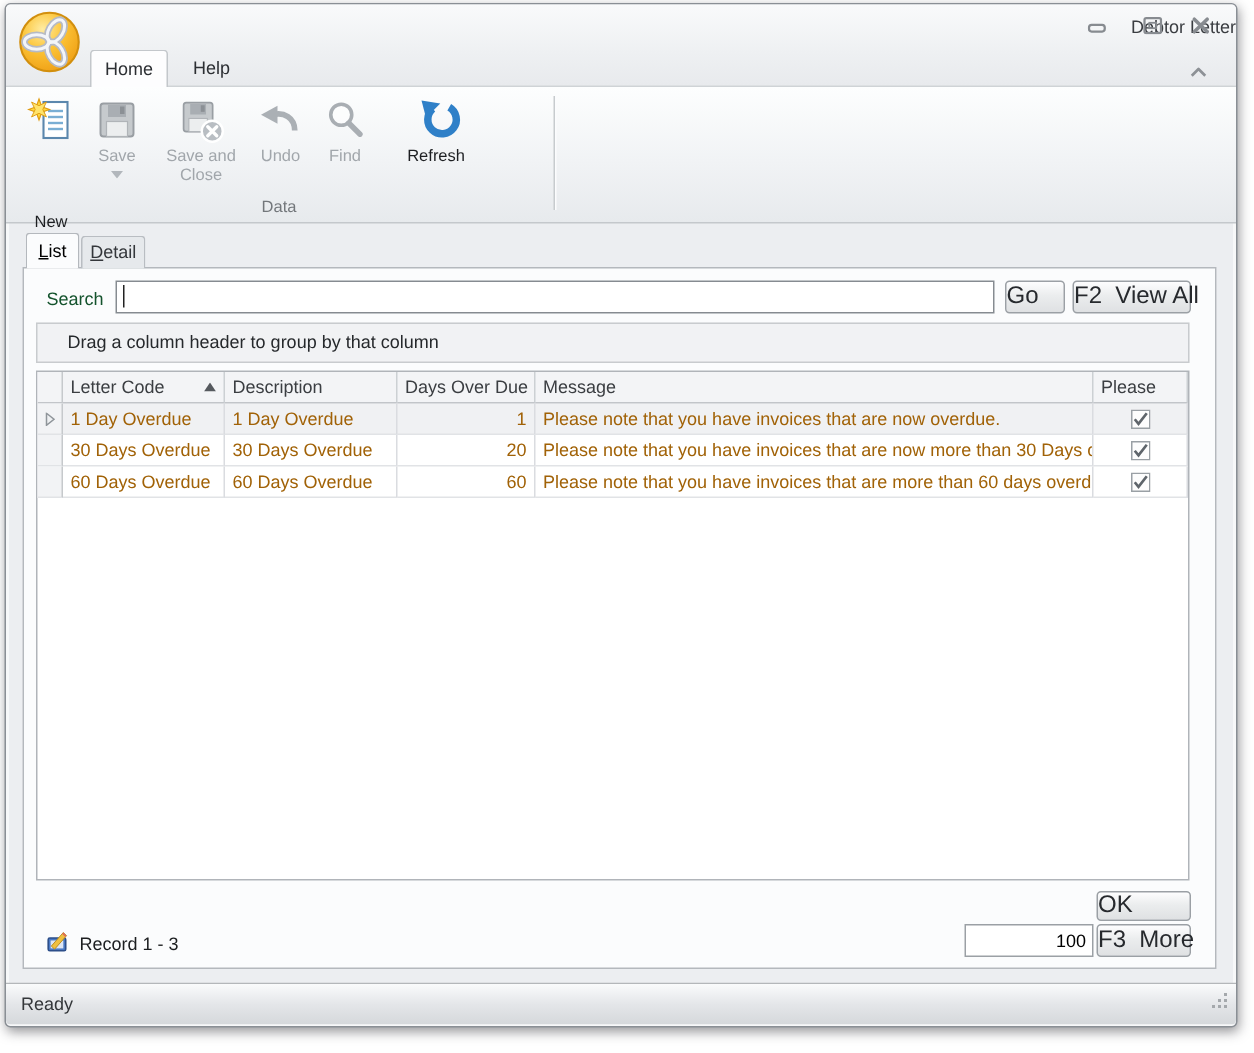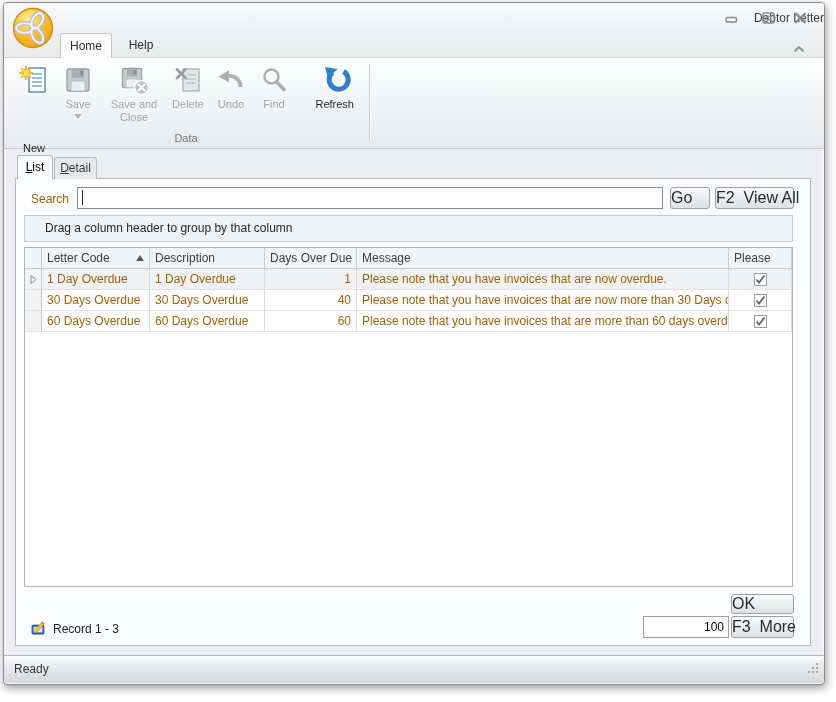--- a/index.html
+++ b/index.html
@@ -52,21 +52,21 @@
   .ptab { position:absolute; font-size:12px; text-align:center; z-index:2; }
   .ptab.active { left:13px; top:152px; width:36px; height:24px; line-height:23px;
     background:#fbfcfd; border:1px solid #b4b8bd; border-bottom:none; border-radius:3px 3px 0 0; }
   .ptab.inactive { left:50px; top:154px; width:43px; height:22px; line-height:21px;
     background:#e6e9ec; border:1px solid #b9bdc2; border-bottom:none; border-radius:3px 3px 0 0; color:#34373b; }
   .ptab u { text-decoration:underline; }
 
   .panel { position:absolute; left:11px; top:175px; width:796px; height:468px;
     background:#fbfcfd; border:1px solid #b4b8bd; }
 
-  .search-label { position:absolute; left:15px; top:13px; font-size:12px; color:#a16207; }
+  .search-label { position:absolute; left:15px; top:13px; font-size:12px; color:#14532d; }
   .search-input { position:absolute; left:61px; top:8px; width:586px; height:22px;
     border:1px solid #868b91; background:#fff; font-family:"Liberation Sans",sans-serif;
     font-size:12px; padding-left:4px; outline:none; }
   .caret { position:absolute; left:66px; top:11px; width:1px; height:15px; background:#222; }
 
   .btn { position:absolute; font-size:16px; color:#26292d; 
     background:linear-gradient(#fdfdfe, #ebedee 45%, #dfe1e3);
     border:1px solid #9ba0a5; border-radius:3px; white-space:pre; cursor:default; }
   .btn-go { left:654px; top:8px; width:40px; height:22px; line-height:20px; }
   .btn-viewall { left:699px; top:8px; width:79px; height:22px; line-height:20px; }
@@ -215,32 +215,20 @@
                 <rect x="10" y="6" width="12" height="8" fill="#a9aeb3"></rect>
                 <rect x="18" y="7" width="3" height="5" fill="#8b9095"></rect>
                 <rect x="9" y="17" width="14" height="10" fill="#eceeef" stroke="#b0b4b8" stroke-width="0.8"></rect>
               </g>
               <circle cx="23.5" cy="23.5" r="7" fill="#b9bec3" stroke="#fff" stroke-width="1.6"></circle>
               <path d="M20.5 20.5 L26.5 26.5 M26.5 20.5 L20.5 26.5" stroke="#fff" stroke-width="2.2" stroke-linecap="round"></path>
             </svg>
             <span>Save and Close</span>
           </div>
 
-          <div class="rbtn w-delete disabled">
-            <svg class="ric" viewBox="0 0 32 32">
-              <rect x="11" y="5" width="16" height="22" fill="#e4e7e9" stroke="#a9aeb2" stroke-width="1.3"></rect>
-              <g stroke="#bfc4c8" stroke-width="1.5">
-                <line x1="14" y1="11" x2="24" y2="11"></line>
-                  <line x1="14" y1="15" x2="24" y2="15"></line>
-                  <line x1="14" y1="19" x2="24" y2="19"></line>
-              </g>
-              <path d="M5 5.5 L13.5 14 M13.5 5.5 L5 14" stroke="#9aa0a5" stroke-width="2.8" stroke-linecap="round"></path>
-            </svg>
-            <span>Delete</span>
-          </div>
 
           <div class="rbtn w-undo disabled">
             <svg class="ric" viewBox="0 0 32 32">
               <path d="M25.5 23 C25.5 14.5 18 10.5 11 12.5" fill="none" stroke="#abb0b5" stroke-width="3.8"></path>
               <polygon points="3,12.5 14,6.5 14,18.5" fill="#abb0b5"></polygon>
             </svg>
             <span>Undo</span>
           </div>
 
           <div class="rbtn w-find disabled">
@@ -312,21 +300,21 @@
               <rect x="0.5" y="0.5" width="12" height="12" fill="#fdfdfd" stroke="#9aa0a5"></rect>
               <path d="M2.5 6.5 L5 9.5 L10.5 2.5" fill="none" stroke="#5f656b" stroke-width="1.8"></path>
             </svg>
           </div>
         </div>
 
         <div class="grow">
           <div class="gc c0"></div>
           <div class="gc c1">30 Days Overdue</div>
           <div class="gc c2">30 Days Overdue</div>
-          <div class="gc c3 num">40</div>
+          <div class="gc c3 num">20</div>
           <div class="gc c4">Please note that you have invoices that are now more than 30 Days overd...</div>
           <div class="gc c5 center">
             <svg width="13" height="13">
               <rect x="0.5" y="0.5" width="12" height="12" fill="#fdfdfd" stroke="#9aa0a5"></rect>
               <path d="M2.5 6.5 L5 9.5 L10.5 2.5" fill="none" stroke="#5f656b" stroke-width="1.8"></path>
             </svg>
           </div>
         </div>
 
         <div class="grow">

